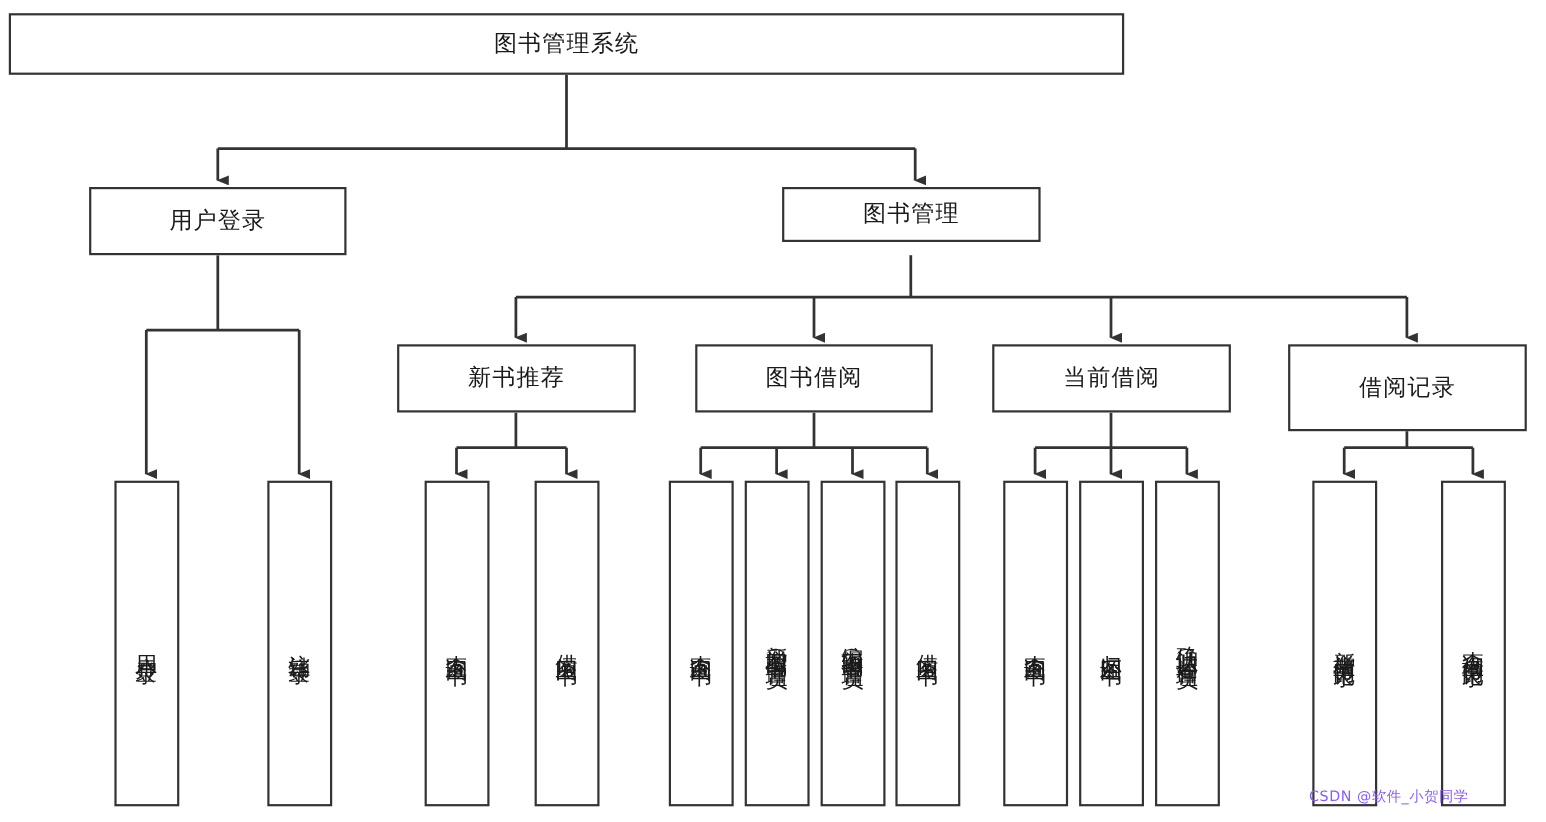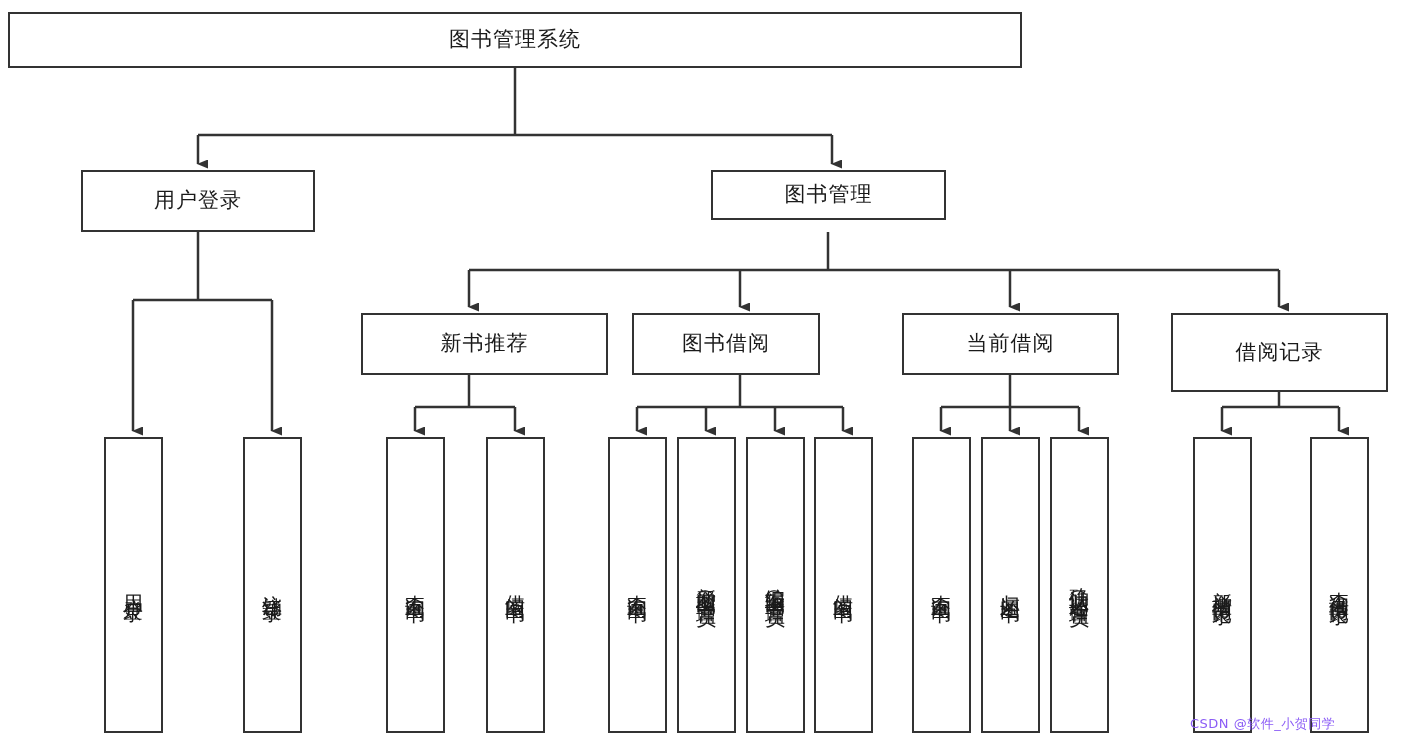--- a/index.html
+++ b/index.html
@@ -127,24 +127,24 @@
     <span class="node-label">图书管理系统</span>
   </div>
 
   <div class="node" style="left: 81px; top: 170px; width: 234px; height: 62px;">
     <span class="node-label">用户登录</span>
   </div>
   <div class="node" style="left: 711px; top: 170px; width: 235px; height: 50px;">
     <span class="node-label">图书管理</span>
   </div>
 
-  <div class="node" style="left: 361px; top: 313px; width: 247px; height: 62px;">
+  <div class="node" style="left: 361px; top: 313px; width: 217px; height: 62px;">
     <span class="node-label">新书推荐</span>
   </div>
-  <div class="node" style="left: 632px; top: 313px; width: 188px; height: 62px;">
+  <div class="node" style="left: 632px; top: 313px; width: 216px; height: 62px;">
     <span class="node-label">图书借阅</span>
   </div>
   <div class="node" style="left: 902px; top: 313px; width: 217px; height: 62px; align-items: center;">
     <span class="node-label">当前借阅</span>
   </div>
   <div class="node" style="left: 1171px; top: 313px; width: 217px; height: 79px;">
     <span class="node-label">借阅记录</span>
   </div>
 
   <div class="node leaf" style="left: 104px; top: 437px; width: 59px; height: 296px;">

